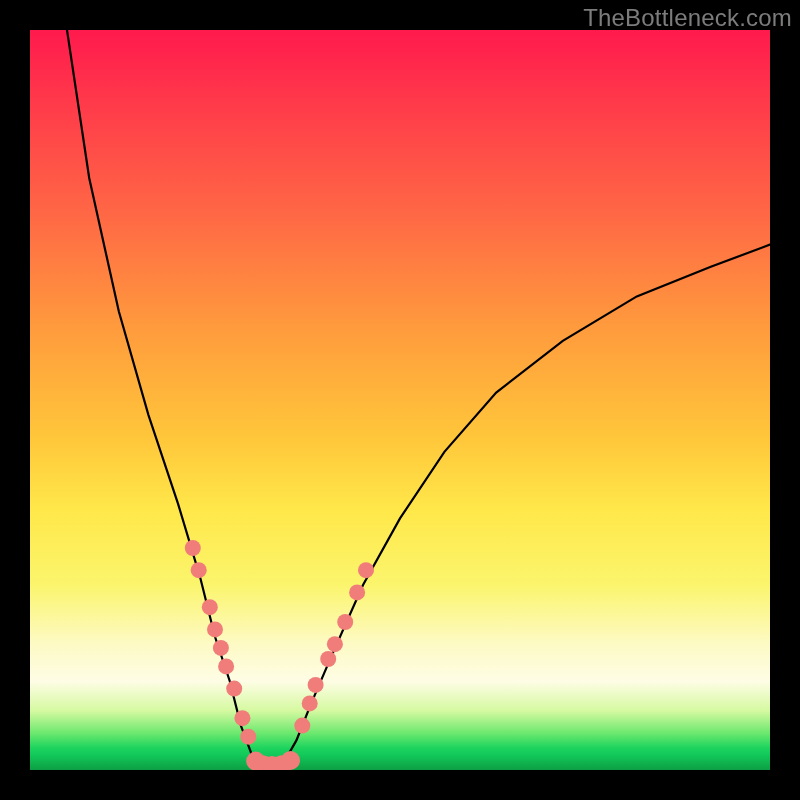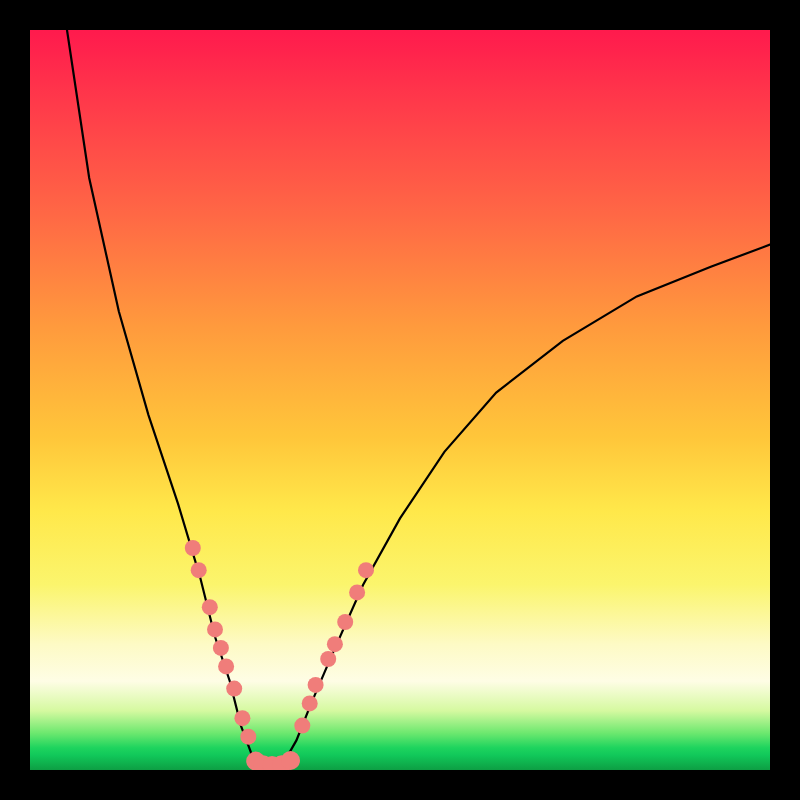--- a/index.html
+++ b/index.html
@@ -70,20 +70,21 @@
   }
   .dot-big {
     fill: #f07d7a;
     stroke: none;
   }
 </style>
 </head>
 <body>
 
 <div class="frame">
+  <div class="watermark">TheBottleneck.com</div>
   <div class="plot">
     <svg class="overlay" viewBox="0 0 740 740" preserveAspectRatio="none">
       <path id="left-curve" class="curve" d="M37.0 0.0 L59.2 148.0 L88.8 281.2 L118.4 384.8 L148.0 473.6 L170.2 547.6 L185.0 606.8 L199.8 651.2 L210.9 695.6 L222.0 725.2 L229.4 736.3"></path>
       <path id="right-curve" class="curve" d="M251.6 736.3 L266.4 710.4 L281.2 673.4 L303.4 621.6 L333.0 555.0 L370.0 488.4 L414.4 421.8 L466.2 362.6 L532.8 310.8 L606.8 266.4 L680.8 236.8 L740.0 214.6"></path>
       <g id="dots">
           <circle cx="162.8" cy="518.0" r="8" class="dot"></circle>
           <circle cx="168.7" cy="540.2" r="8" class="dot"></circle>
           <circle cx="179.8" cy="577.2" r="8" class="dot"></circle>
           <circle cx="185.0" cy="599.4" r="8" class="dot"></circle>
           <circle cx="190.9" cy="617.9" r="8" class="dot"></circle>

